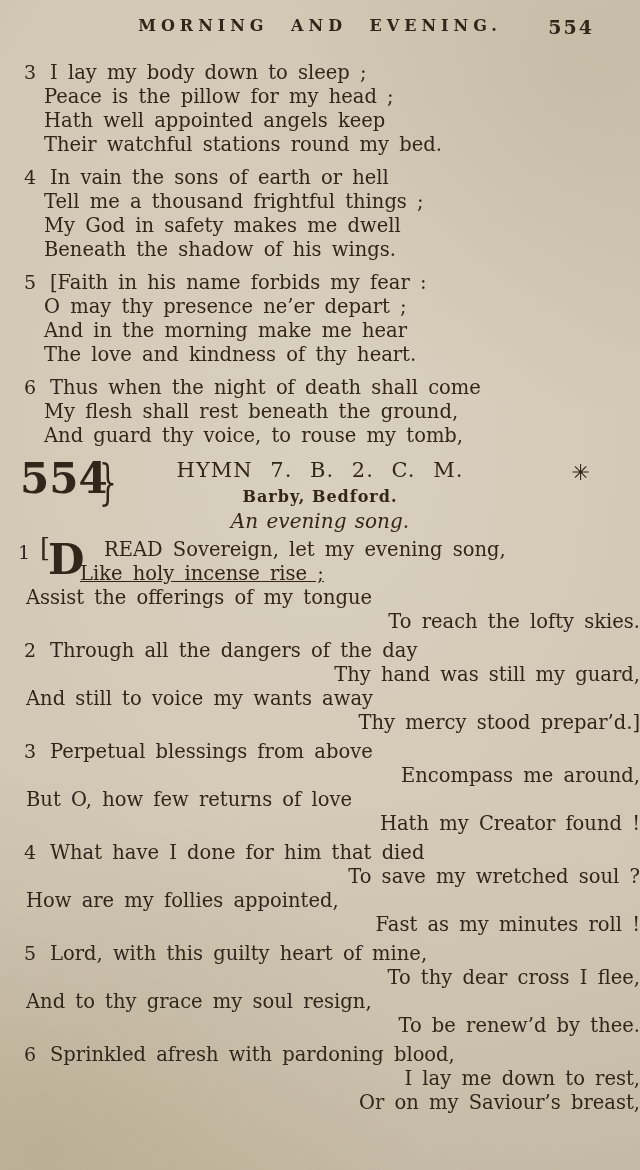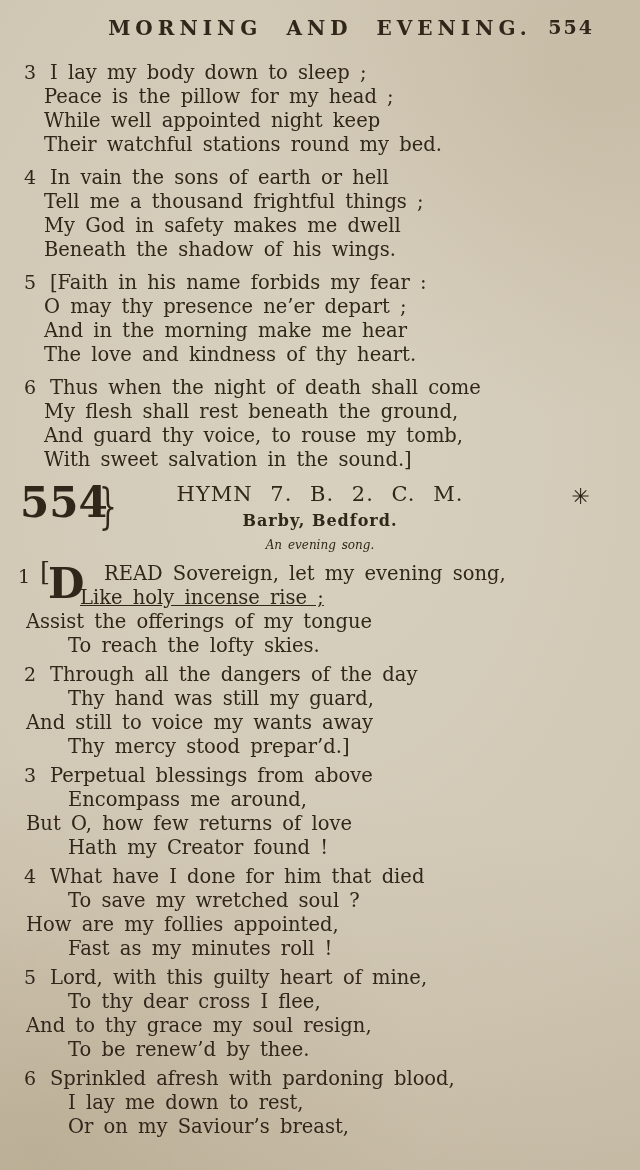--- a/index.html
+++ b/index.html
@@ -6,36 +6,36 @@
   .page{
     position:relative;width:640px;height:1170px;overflow:hidden;
     font-family:"DejaVu Serif","Liberation Serif",serif;color:#30261a;
     background:
       radial-gradient(circle at 90% 6%, rgba(110,80,30,.10), transparent 28%),
       radial-gradient(circle at 6% 98%, rgba(110,80,30,.12), transparent 30%),
       radial-gradient(circle at 55% 115%, rgba(100,70,25,.10), transparent 40%),
       radial-gradient(120% 95% at 50% 38%, #d9d1c0 0%, #d0c7b4 55%, #c1b7a1 100%);
   }
   .page-header{position:relative;padding-top:16px;height:30px;}
-  .running-title{display:block;text-align:center;font-weight:700;font-size:20px;letter-spacing:5px;word-spacing:12px;}
+  .running-title{display:block;text-align:center;font-weight:700;font-size:16px;letter-spacing:5px;word-spacing:12px;}
   .page-number{position:absolute;top:16px;right:46px;font-weight:700;font-size:19px;letter-spacing:2px;}
   .text-block{margin-top:14px;font-size:19.5px;line-height:24px;word-spacing:4px;}
   .stanza{margin-bottom:8px;}
   .line{white-space:nowrap;}
   .lnum{padding-left:24px;}
   .vnum{display:inline-block;width:26px;font-size:19px;}
   .cont{padding-left:44px;}
-  .cm .ind{padding-left:68px;}
+  .cm .ind{padding-left:68px;text-align:right;}
   .cm .flush{padding-left:26px;}
   .hymn-head{position:relative;text-align:center;margin:4px 0 2px;}
   .hymn-number{position:absolute;left:20px;top:1px;font-size:42px;font-weight:700;line-height:44px;}
   .hymn-brace{position:absolute;left:99px;top:3px;font-size:28px;line-height:28px;transform:scaleY(1.75);transform-origin:top;}
   .hymn-title{font-size:21px;font-weight:400;letter-spacing:1px;word-spacing:10px;line-height:28px;}
   .hymn-tunes{font-size:16px;line-height:25px;letter-spacing:1px;font-weight:bold;}
-  .hymn-sub{font-style:italic;font-size:12px;line-height:25px;margin-bottom:4px;word-spacing:2px;}
+  .hymn-sub{font-style:italic;font-size:20px;line-height:25px;margin-bottom:4px;word-spacing:2px;}
   .ornament{position:absolute;right:50px;top:4px;font-size:22px;font-family:"DejaVu Sans","Liberation Sans",sans-serif;color:#2c2316;}
   .hymn2 .stanza{margin-bottom:4px;}
   .s1{position:relative;}
   .s1 .vnum-a{position:absolute;left:18px;top:2px;font-size:19px;}
   .s1 .bracket-a{position:absolute;left:40px;top:-2px;font-size:26px;}
   .s1 .dropcap{position:absolute;left:48px;top:0;font-size:42px;line-height:44px;font-weight:700;}
   .s1 .l0d{padding-left:104px;}
   .s1 .d2{padding-left:80px;text-decoration:underline;}
 </style>
 </head>
@@ -46,21 +46,21 @@
   <header class="page-header">
     <span class="running-title">MORNING AND EVENING.</span>
     <span class="page-number">554</span>
   </header>
 
   <section class="text-block">
 
     <div class="stanza">
       <div class="line lnum"><span class="vnum">3</span><span>I lay my body down to sleep ;</span></div>
       <div class="line cont">Peace is the pillow for my head ;</div>
-      <div class="line cont">While well appointed night keep</div>
+      <div class="line cont">Hath well appointed angels keep</div>
       <div class="line cont">Their watchful stations round my bed.</div>
     </div>
 
     <div class="stanza">
       <div class="line lnum"><span class="vnum">4</span><span>In vain the sons of earth or hell</span></div>
       <div class="line cont">Tell me a thousand frightful things ;</div>
       <div class="line cont">My God in safety makes me dwell</div>
       <div class="line cont">Beneath the shadow of his wings.</div>
     </div>
 
@@ -68,21 +68,20 @@
       <div class="line lnum"><span class="vnum">5</span><span>[Faith in his name forbids my fear :</span></div>
       <div class="line cont">O may thy presence ne’er depart ;</div>
       <div class="line cont">And in the morning make me hear</div>
       <div class="line cont">The love and kindness of thy heart.</div>
     </div>
 
     <div class="stanza">
       <div class="line lnum"><span class="vnum">6</span><span>Thus when the night of death shall come</span></div>
       <div class="line cont">My flesh shall rest beneath the ground,</div>
       <div class="line cont">And guard thy voice, to rouse my tomb,</div>
-      <div class="line cont">With sweet salvation in the sound.]</div>
     </div>
 
   </section>
 
   <section class="hymn-head">
     <span class="hymn-number">554</span>
     <span class="hymn-brace">}</span>
     <span class="ornament">✳</span>
     <div class="hymn-title">HYMN 7. B. 2. C. M.</div>
     <div class="hymn-tunes">Barby, Bedford.</div>

